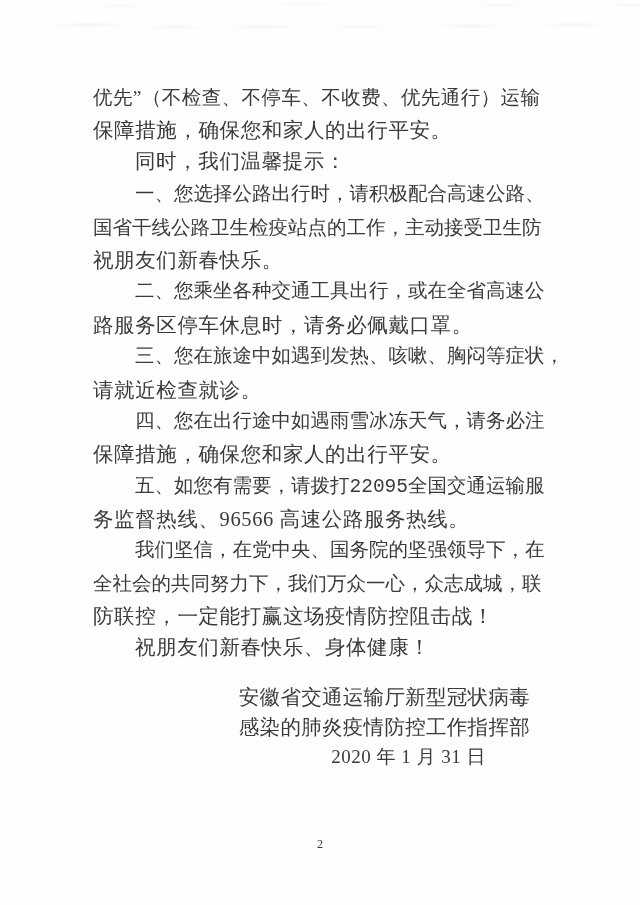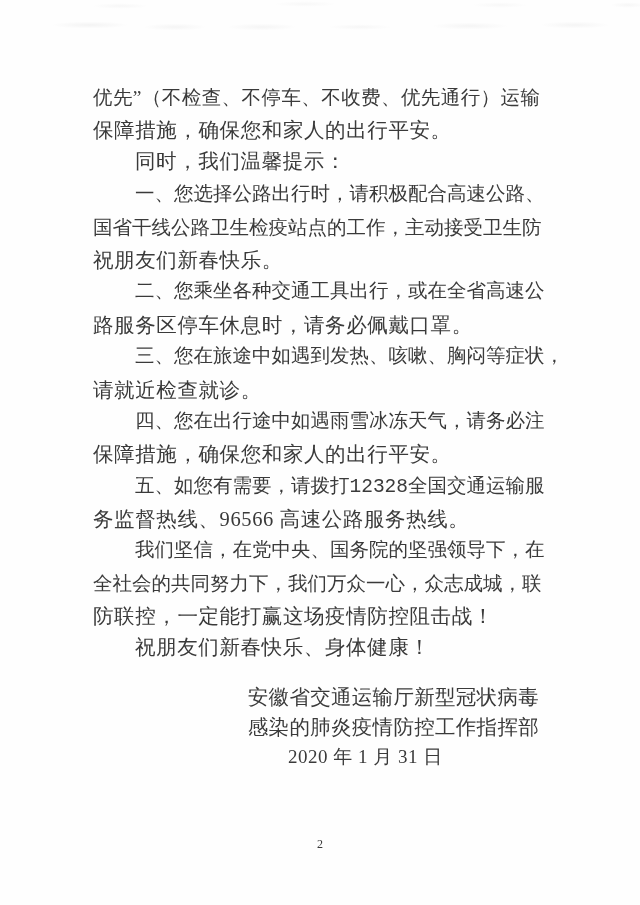--- a/index.html
+++ b/index.html
@@ -51,28 +51,28 @@
   .line.indent { padding-left: 42px; font-family: Liberation Mono, monospace; }
   .line.stretch {
     display: flex;
     justify-content: space-between;
     letter-spacing: 0;
     font-size: 19.5px;
   }
   .line.stretch span { display: block; }
   .signature {
     position: absolute;
-    top: 683px; right: 101px;
-    text-align: center;
+    top: 683px; right: 110px;
+    text-align: right;
     font-size: 20.5px;
     line-height: 29.5px;
     letter-spacing: 0.3px;
   }
   .signature .sig-date {
-    margin-right: 56px;
+    margin-right: 44px;
     font-size: 19px;
     letter-spacing: 0.5px;
   }
   .page-number {
     position: absolute;
     top: 837px; left: 0; right: 0;
     text-align: center;
     font-size: 12px;
     color: #383838;
   }
@@ -240,21 +240,21 @@
         <span>、</span>
         <span>如</span>
         <span>您</span>
         <span>有</span>
         <span>需</span>
         <span>要</span>
         <span>，</span>
         <span>请</span>
         <span>拨</span>
         <span>打</span>
-        <span> 12328 </span>
+        <span> 22095 </span>
         <span>全</span>
         <span>国</span>
         <span>交</span>
         <span>通</span>
         <span>运</span>
         <span>输</span>
         <span>服</span>
       </div>
       <div class="line">务监督热线、96566 高速公路服务热线。</div>
       <div class="line indent stretch">

